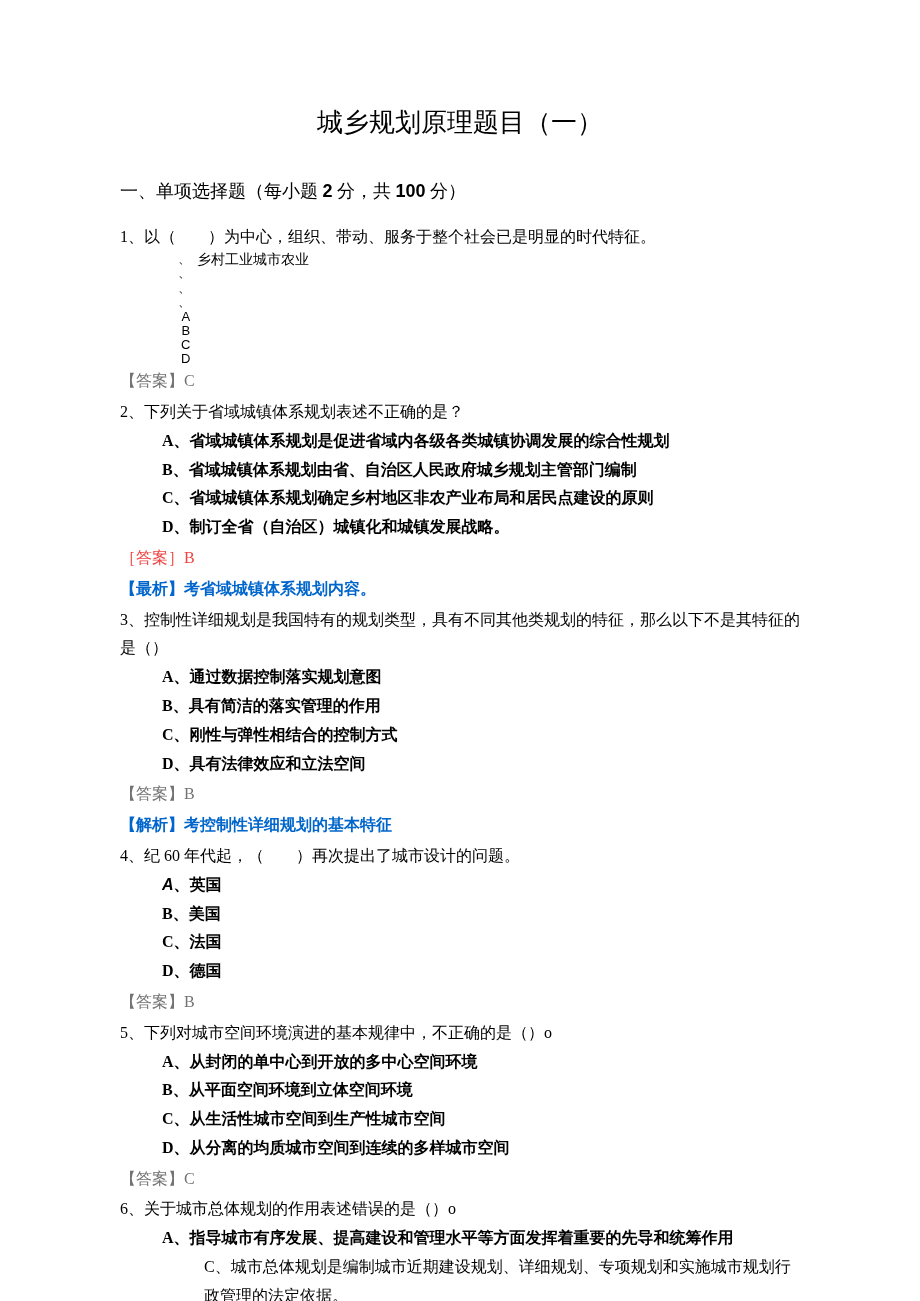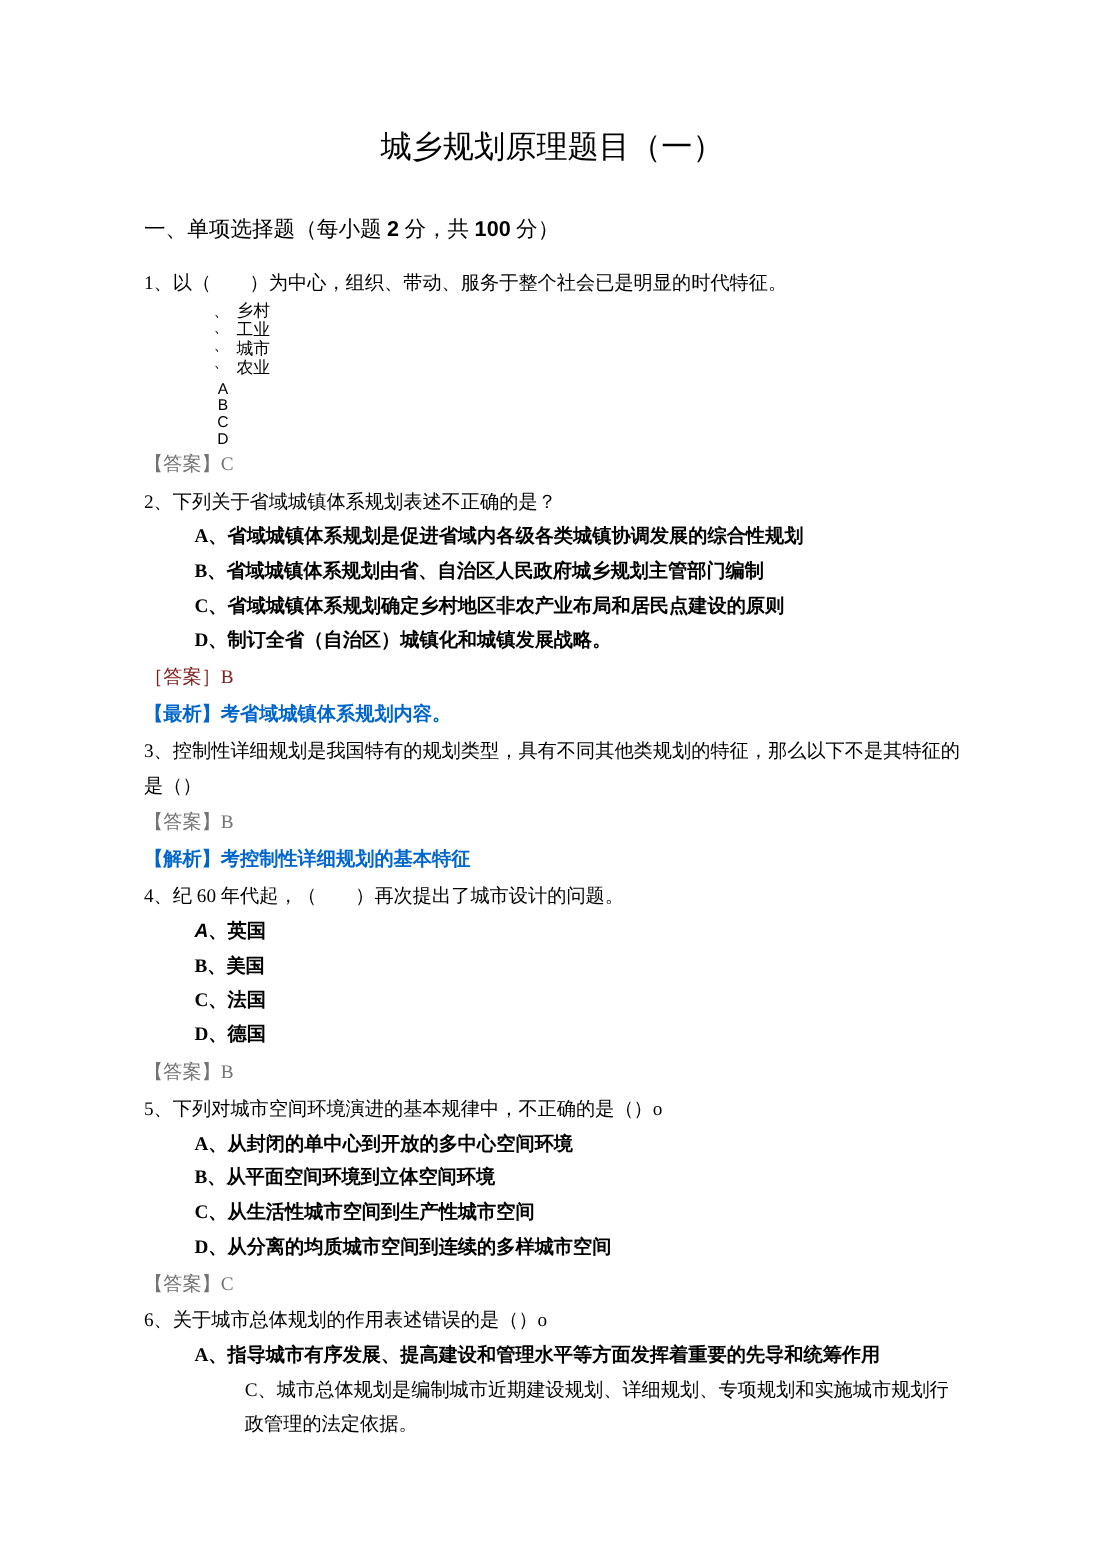--- a/index.html
+++ b/index.html
@@ -21,39 +21,39 @@
     .section-header {
       font-size: 18px;
       margin-bottom: 16px;
     }
     .section-header .bold-num { font-weight: bold; font-family: Arial, sans-serif; }
     .question { margin-bottom: 2px; }
     .q-text { }
     .options { padding-left: 42px; font-weight: bold; }
     .option { display: block; }
     .answer { color: #737373; margin-bottom: 2px; }
-    .answer-alt { color: #7f1d1d; margin-bottom: 2px; }
+    .answer-alt { color: #ef4444; margin-bottom: 2px; }
     .analysis { color: #0066cc; margin-bottom: 2px; font-weight: bold; }
     .italic { font-style: italic; font-family: "Times New Roman", serif; }
     .vertical-block {
       padding-left: 58px;
       line-height: 1.1;
       font-size: 14px;
     }
     .vrow { display: flex; align-items: flex-start; }
     .vletters {
       writing-mode: vertical-rl;
       text-orientation: upright;
       font-family: Arial, sans-serif;
       font-size: 13px;
       letter-spacing: -1px;
       margin-right: 2px;
     }
     .vmarks { display: flex; flex-direction: column; margin-right: 6px; line-height: 1.1; font-size: 13px; }
-    .vtexts { display: flex; flex-direction: column; line-height: 1.15; font-size: 14px; }
+    .vtexts { display: flex; flex-direction: row; line-height: 1.15; font-size: 14px; }
     .opt-letter { font-family: Arial, sans-serif; }
   </style>
 </head>
 <body>
 
 <div class="title">城乡规划原理题目（一）</div>
 
 <div class="section-header">
   <span>一、单项选择题（每小题 </span><span class="bold-num">2</span><span> 分，共 </span><span class="bold-num">100</span><span> 分）</span>
 </div>
@@ -87,20 +87,26 @@
     <span class="option">B、省域城镇体系规划由省、自治区人民政府城乡规划主管部门编制</span>
     <span class="option">C、省域城镇体系规划确定乡村地区非农产业布局和居民点建设的原则</span>
     <span class="option">D、制订全省（自治区）城镇化和城镇发展战略。</span>
   </div>
 </div>
 <div class="answer-alt">［答案］B</div>
 <div class="analysis">【最析】考省域城镇体系规划内容。</div>
 
 <div class="question">
   <div class="q-text">3、控制性详细规划是我国特有的规划类型，具有不同其他类规划的特征，那么以下不是其特征的是（）</div>
+  <div class="options">
+    <span class="option">A、通过数据控制落实规划意图</span>
+    <span class="option">B、具有简洁的落实管理的作用</span>
+    <span class="option">C、刚性与弹性相结合的控制方式</span>
+    <span class="option">D、具有法律效应和立法空间</span>
+  </div>
 </div>
 <div class="answer">【答案】B</div>
 <div class="analysis">【解析】考控制性详细规划的基本特征</div>
 
 <div class="question">
   <div class="q-text">4、纪 60 年代起，（　　）再次提出了城市设计的问题。</div>
   <div class="options">
     <span class="option"><span class="italic opt-letter">A</span><span>、英国</span></span>
     <span class="option">B、美国</span>
     <span class="option">C、法国</span>

